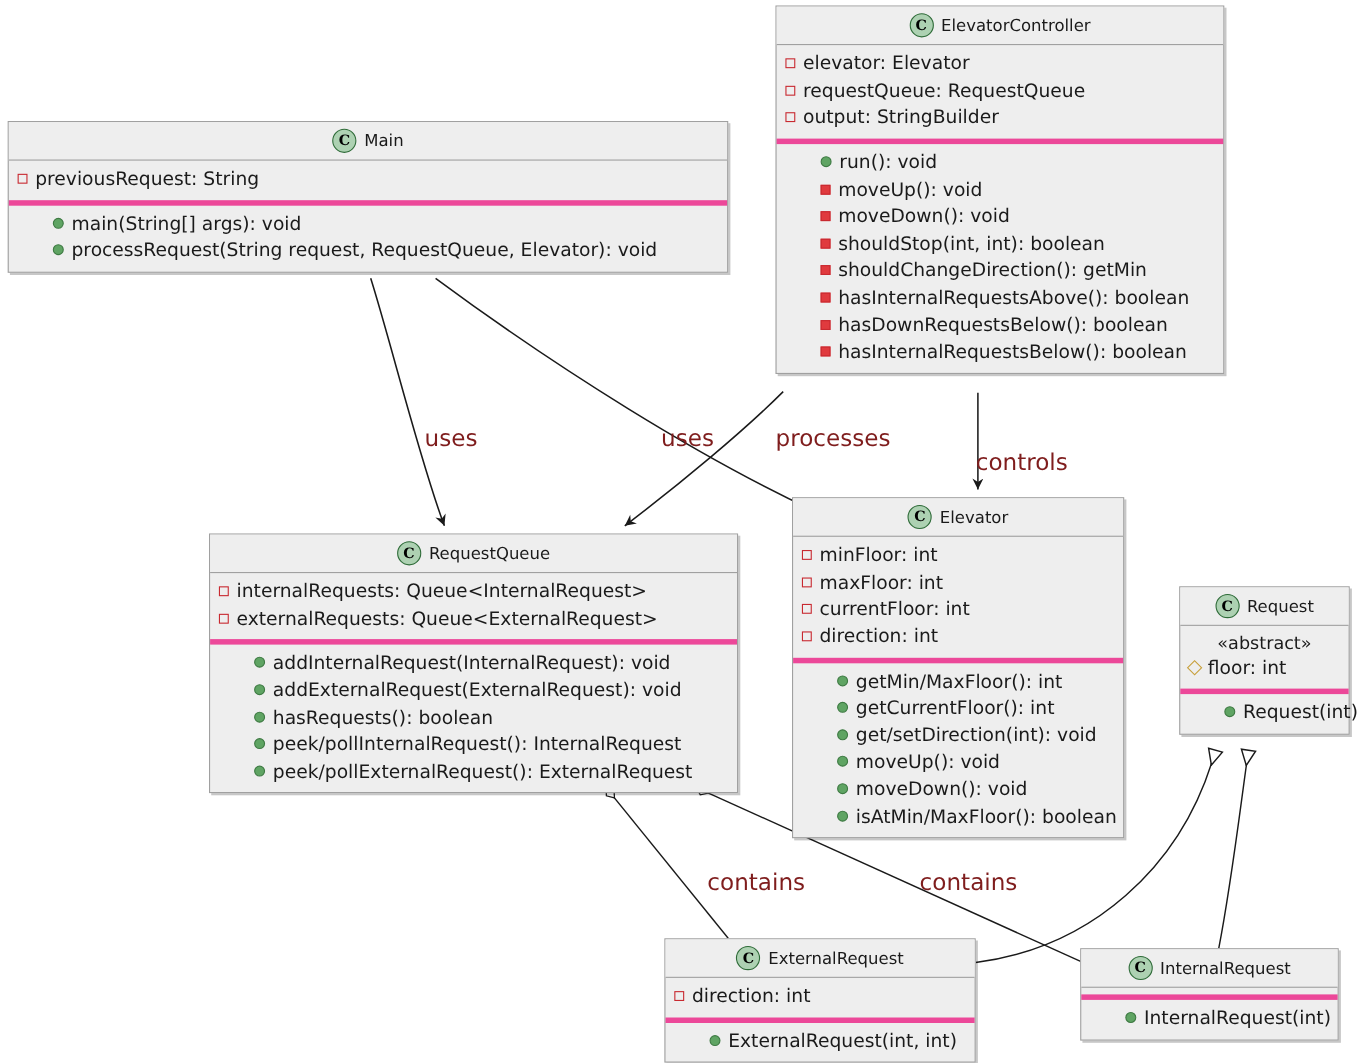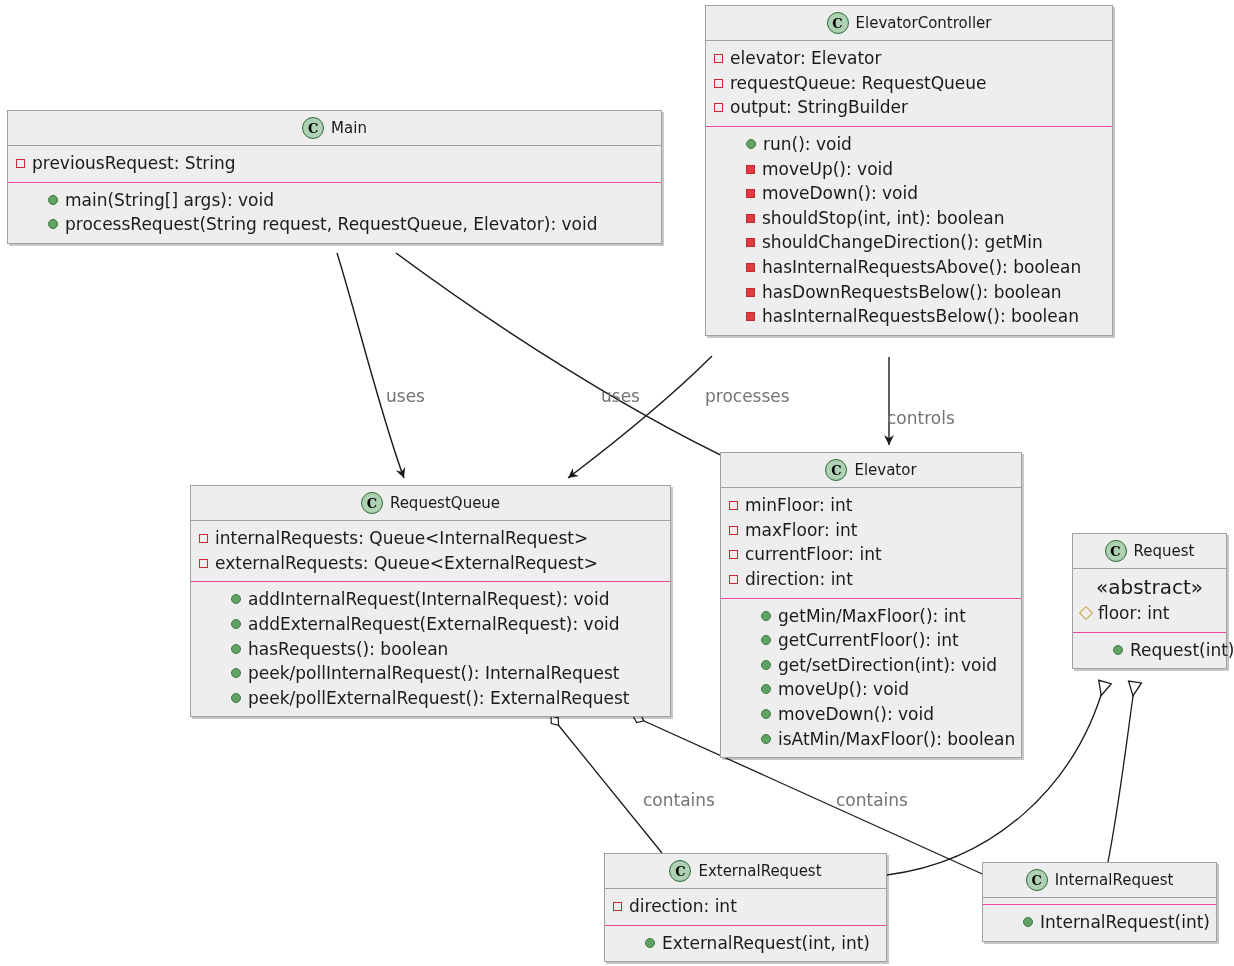--- a/index.html
+++ b/index.html
@@ -53,40 +53,40 @@
     justify-content: center;
     font-size: 13px;
     font-weight: bold;
     color: #000000;
     font-family: "DejaVu Serif", "Liberation Serif", serif;
     line-height: 1;
     flex: none;
   }
   .compartment {
     padding: 5px 8px 6px 8px;
-    border-bottom: 1px solid #ec4899;
+    border-bottom: 5px solid #ec4899;
   }
   .compartment:last-child {
     border-bottom: none;
     padding-left: 40px;
   }
   .compartment.empty {
     padding: 3px 8px;
   }
   .member {
     display: flex;
     align-items: baseline;
     gap: 7px;
     font-size: 17px;
     color: #1A1A1A;
     line-height: 1.45;
     white-space: nowrap;
   }
   .stereotype {
-    font-size: 20px;
+    font-size: 16px;
     color: #1A1A1A;
     text-align: center;
     line-height: 1.35;
     white-space: nowrap;
   }
   .mk {
     flex: none;
     position: relative;
     top: -1px;
   }
@@ -111,22 +111,22 @@
   }
   .mk-protected-field {
     width: 10px; height: 10px;
     border: 1.6px solid #C8A03C;
     background: transparent;
     box-sizing: border-box;
     transform: rotate(45deg);
   }
   .edge-label {
     position: absolute;
-    font-size: 17px;
-    color: #737373;
+    font-size: 21px;
+    color: #7f1d1d;
     white-space: nowrap;
   }
 </style>
 </head>
 <body>
 
 <div id="diagram">
 
   <svg width="1234" height="966" style="position:absolute;left:0;top:0;">
     <defs>

